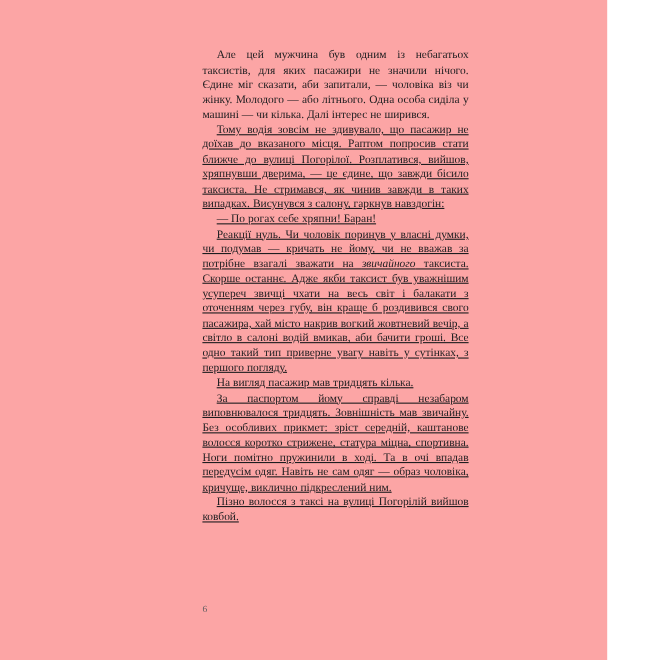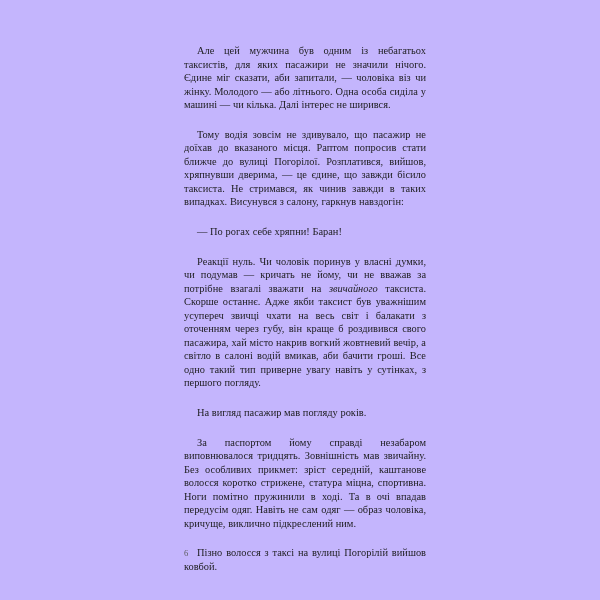--- a/index.html
+++ b/index.html
@@ -11,23 +11,23 @@
     height: 600px;
     background: #ffffff;
     font-family: "Liberation Serif", "DejaVu Serif", serif;
     overflow: hidden;
     position: relative;
   }
   .page {
     position: absolute;
     left: 0;
     top: 0;
-    width: 600px;
+    width: 552px;
     height: 600px;
-    background: #c4b5fd;
+    background: #fca5a5;
   }
   .text-block {
     position: absolute;
     left: 184px;
     top: 44px;
     width: 242px;
   }
   .para {
     margin: 0;
     text-align: justify;
@@ -49,39 +49,40 @@
   .page-number {
     position: absolute;
     left: 184px;
     top: 548px;
     font-size: 8.6px;
     color: #5d5d60;
     font-family: "Liberation Serif", "DejaVu Serif", serif;
     letter-spacing: 0.2px;
   }
   .para + .para {
-    margin-top: 16px;
+    margin-top: 0;
+    text-decoration: underline;
   }
 </style>
 </head>
 <body>
 
 <div class="page">
 
   <div class="text-block">
 
     <p class="para">Але цей мужчина був одним із небагатьох таксистів, для яких пасажири не значили нічого. Єдине міг сказати, аби запитали, — чоловіка віз чи жінку. Молодого — або літнього. Одна особа сиділа у машині — чи кілька. Далі інтерес не ширився.</p>
 
     <p class="para">Тому водія зовсім не здивувало, що пасажир не доїхав до вказаного місця. Раптом попросив стати ближче до вулиці Погорілої. Розплатився, вийшов, хряпнувши дверима, — це єдине, що завжди бісило таксиста. Не стримався, як чинив завжди в таких випадках. Висунувся з салону, гаркнув навздогін:</p>
 
     <p class="para dialogue">— По рогах себе хряпни! Баран!</p>
 
     <p class="para"><span>Реакції нуль. Чи чоловік поринув у власні думки, чи подумав — кричать не йому, чи не вважав за потрібне взагалі зважати на </span><span class="it">звичайного</span><span> таксиста. Скорше останнє. Адже якби таксист був уважнішим усупереч звичці чхати на весь світ і балакати з оточенням через губу, він краще б роздивився свого пасажира, хай місто накрив вогкий жовтневий вечір, а світло в салоні водій вмикав, аби бачити гроші. Все одно такий тип приверне увагу навіть у сутінках, з першого погляду.</span></p>
 
-    <p class="para">На вигляд пасажир мав погляду років.</p>
+    <p class="para">На вигляд пасажир мав тридцять кілька.</p>
 
     <p class="para">За паспортом йому справді незабаром виповнювалося тридцять. Зовнішність мав звичайну. Без особливих прикмет: зріст середній, каштанове волосся коротко стрижене, статура міцна, спортивна. Ноги помітно пружинили в ході. Та в очі впадав передусім одяг. Навіть не сам одяг — образ чоловіка, кричуще, виклично підкреслений ним.</p>
 
     <p class="para">Пізно волосся з таксі на вулиці Погорілій вийшов ковбой.</p>
 
 
   </div>
 
   <div class="page-number">6</div>
 

